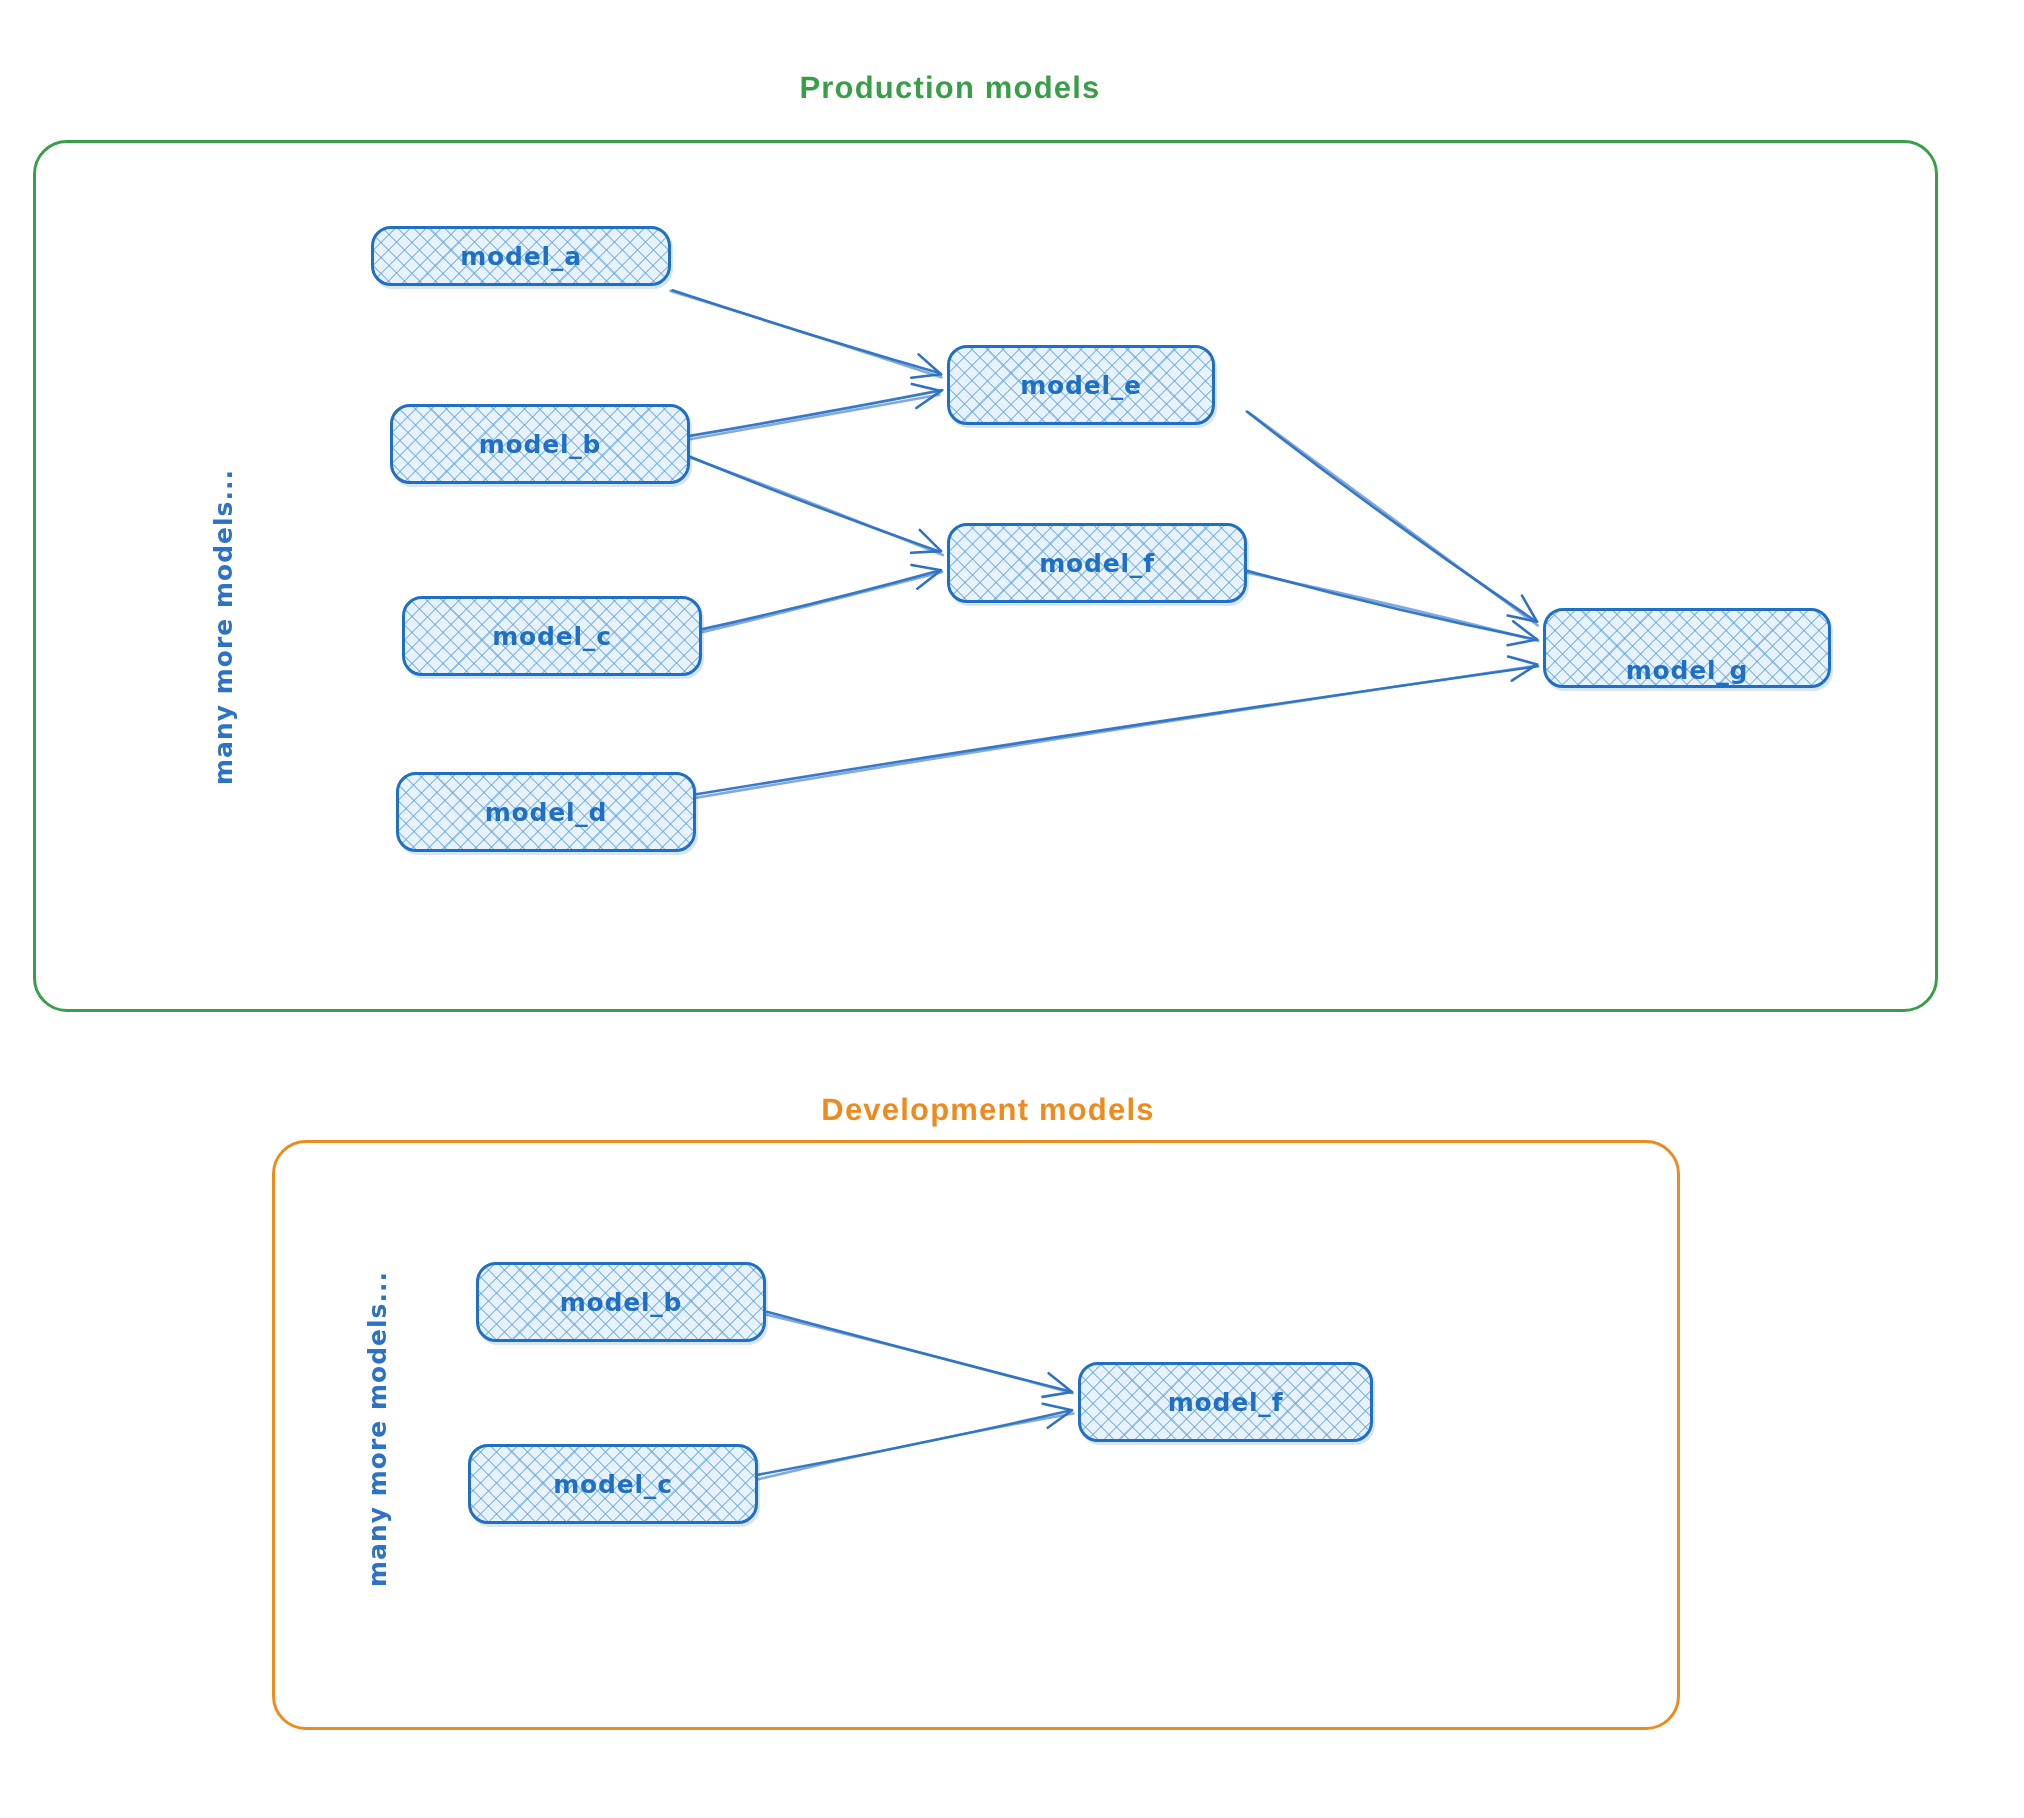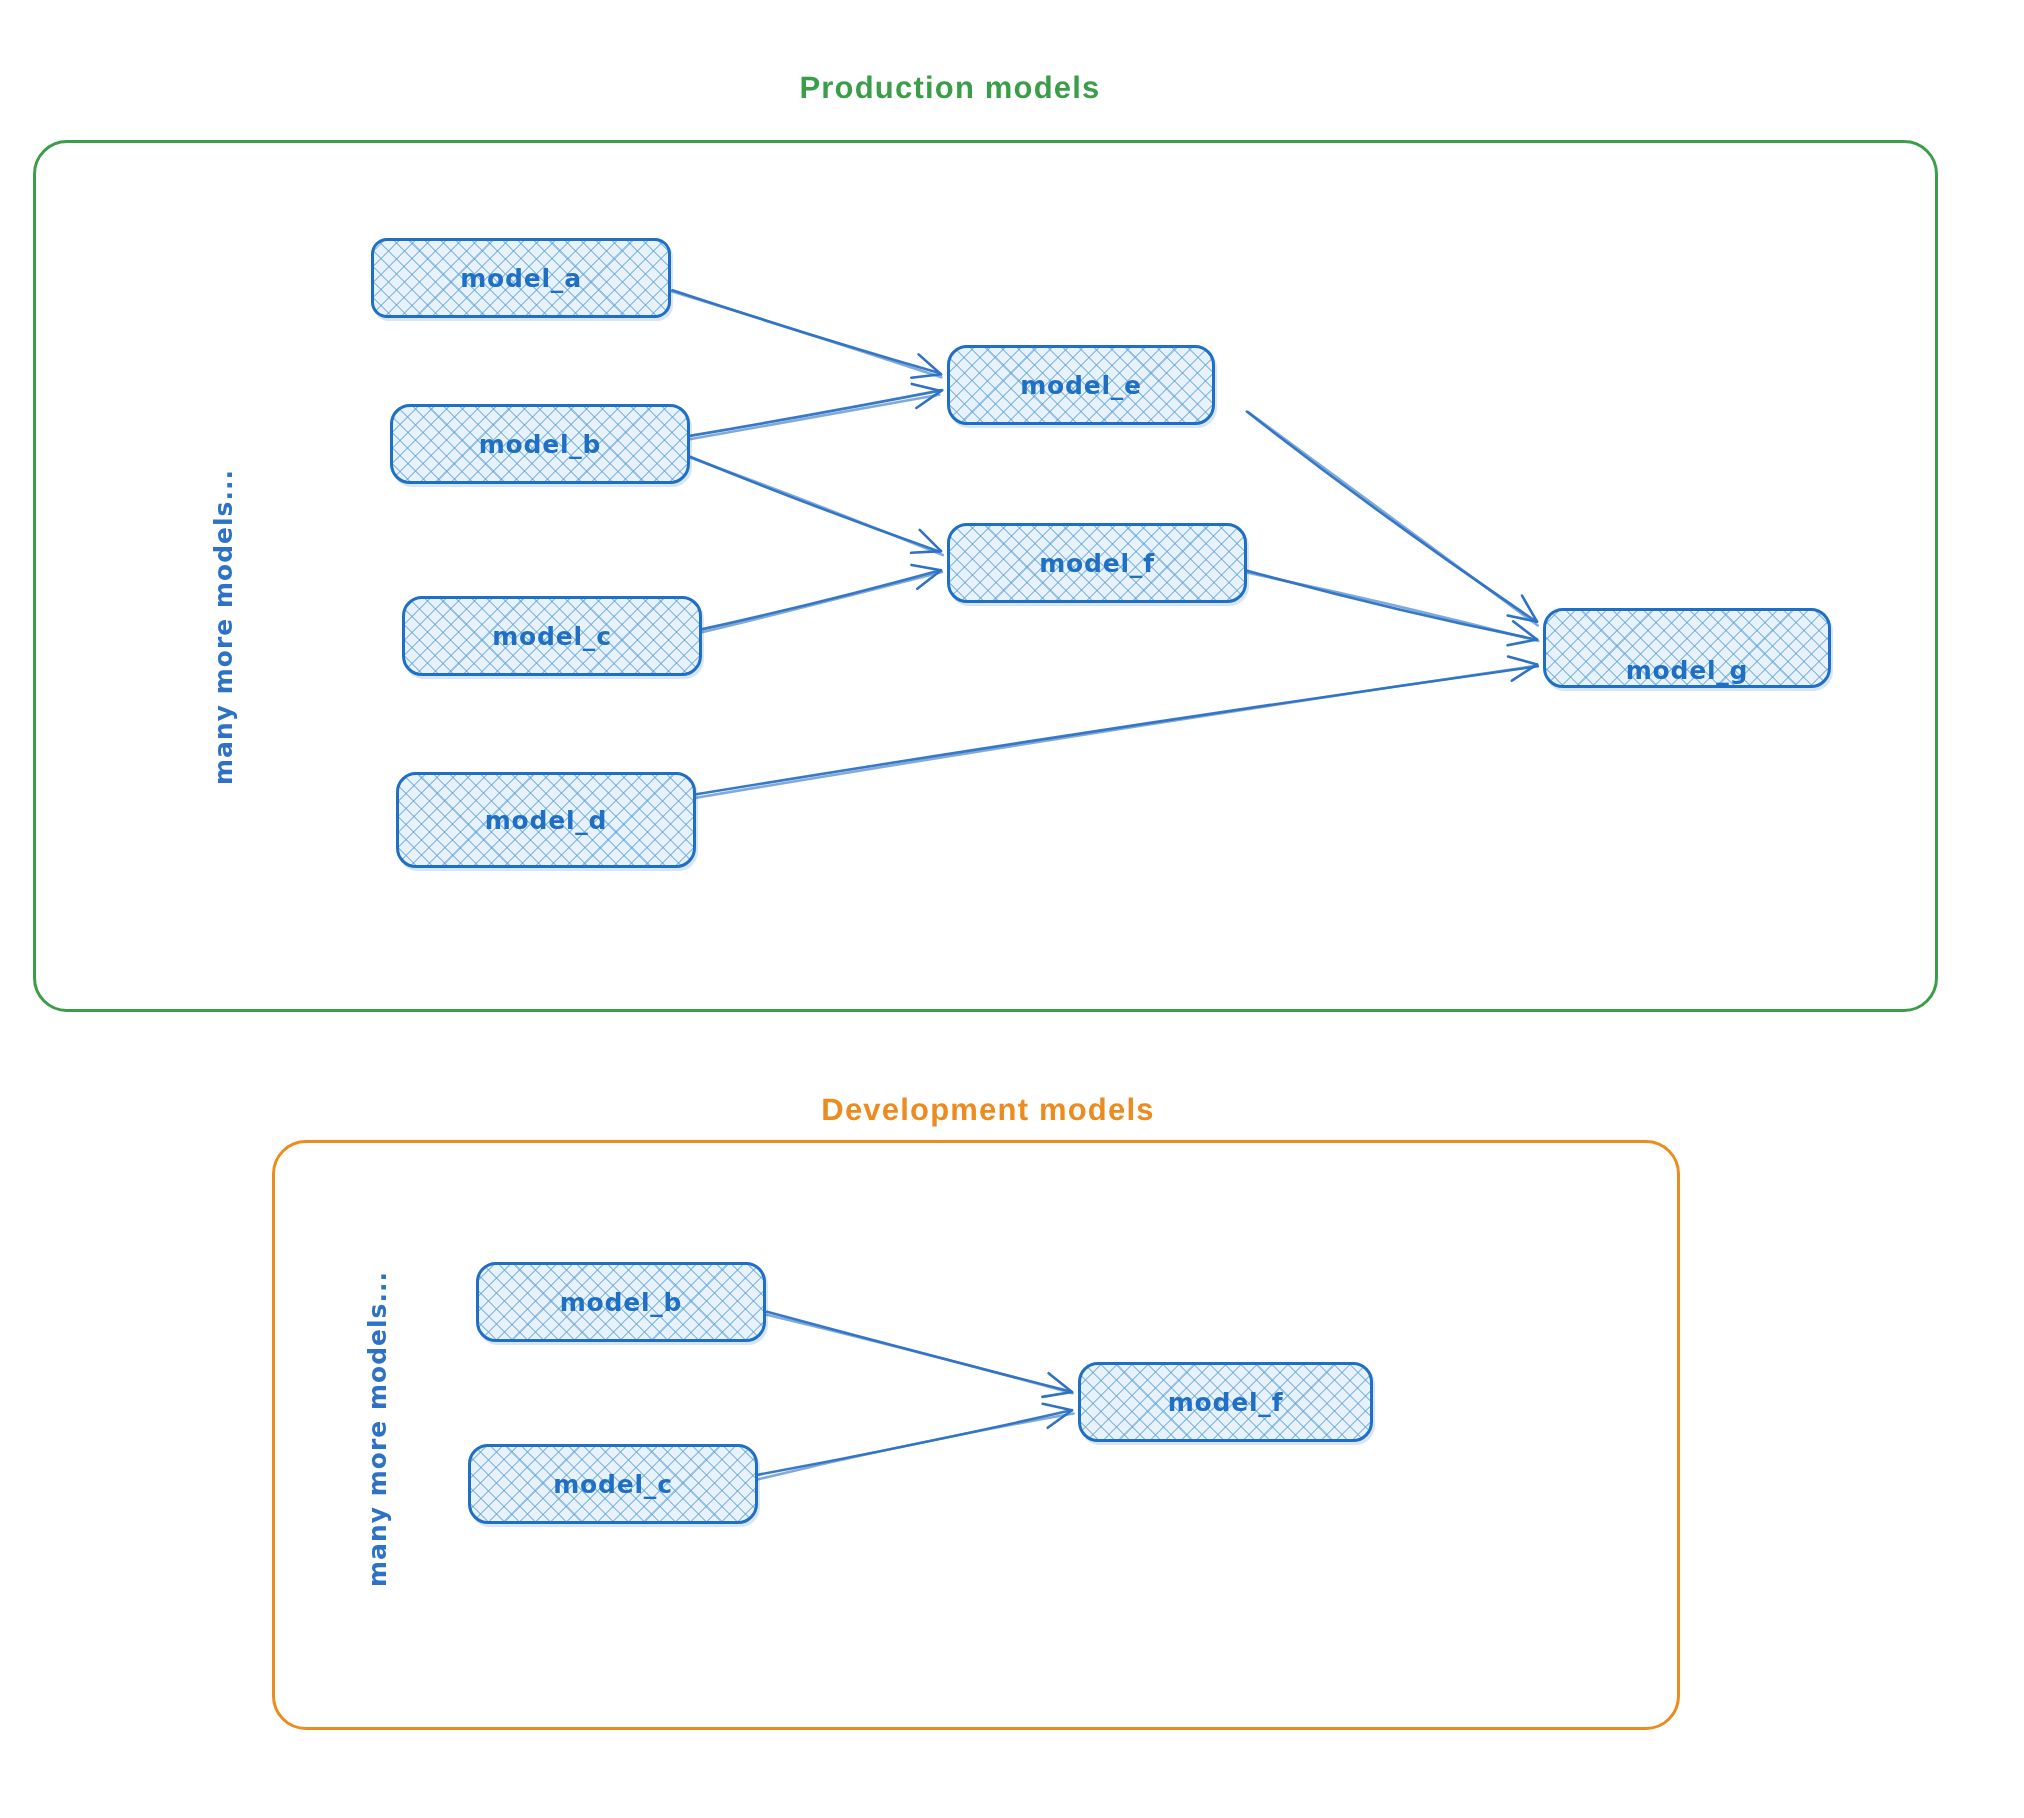--- a/index.html
+++ b/index.html
@@ -157,30 +157,30 @@
       </g>
       <g>
         <path d="M 1047.6878788004224 1427.7761418626799 L 1072 1410.2" fill="none" stroke="#2d72c4" stroke-width="2.6" stroke-linecap="round"></path>
         <path d="M 1042.6846097682571 1403.827567531889 L 1072 1410.2" fill="none" stroke="#2d72c4" stroke-width="2.6" stroke-linecap="round"></path>
       </g>
     </svg>
   <div id="overlay">
       <div class="group-frame" style="left: 33px; top: 140px; width: 1905px; height: 872px; border-color: rgb(58, 158, 73);"></div>
       <div class="group-title" style="left: 950px; top: 70px; color: rgb(58, 158, 73);">Production models</div>
       <div class="side-note" style="left: 238px; top: 756px; color: rgb(45, 114, 196);">many more models...</div>
-      <div class="node-box" style="left: 371px; top: 238px; width: 300px; height: 80px; border-color: rgb(31, 111, 196); border-radius: 16px;">
+      <div class="node-box" style="left: 371px; top: 226px; width: 300px; height: 60px; border-color: rgb(31, 111, 196);">
         <span class="node-label" style="color: rgb(31, 111, 196);">model_a</span>
       </div>
       <div class="node-box" style="left: 390px; top: 404px; width: 300px; height: 80px; border-color: rgb(31, 111, 196);">
         <span class="node-label" style="color: rgb(31, 111, 196);">model_b</span>
       </div>
       <div class="node-box" style="left: 402px; top: 596px; width: 300px; height: 80px; border-color: rgb(31, 111, 196);">
         <span class="node-label" style="color: rgb(31, 111, 196);">model_c</span>
       </div>
-      <div class="node-box" style="left: 396px; top: 772px; width: 300px; height: 96px; border-color: rgb(31, 111, 196);">
+      <div class="node-box" style="left: 396px; top: 772px; width: 300px; height: 80px; border-color: rgb(31, 111, 196);">
         <span class="node-label" style="color: rgb(31, 111, 196);">model_d</span>
       </div>
       <div class="node-box" style="left: 947px; top: 345px; width: 268px; height: 80px; border-color: rgb(31, 111, 196);">
         <span class="node-label" style="color: rgb(31, 111, 196);">model_e</span>
       </div>
       <div class="node-box" style="left: 947px; top: 523px; width: 300px; height: 80px; border-color: rgb(31, 111, 196);">
         <span class="node-label" style="color: rgb(31, 111, 196);">model_f</span>
       </div>
       <div class="node-box" style="left: 1543px; top: 608px; width: 288px; height: 80px; border-color: rgb(31, 111, 196); align-items: flex-end;">
         <span class="node-label" style="color: rgb(31, 111, 196);">model_g</span>

